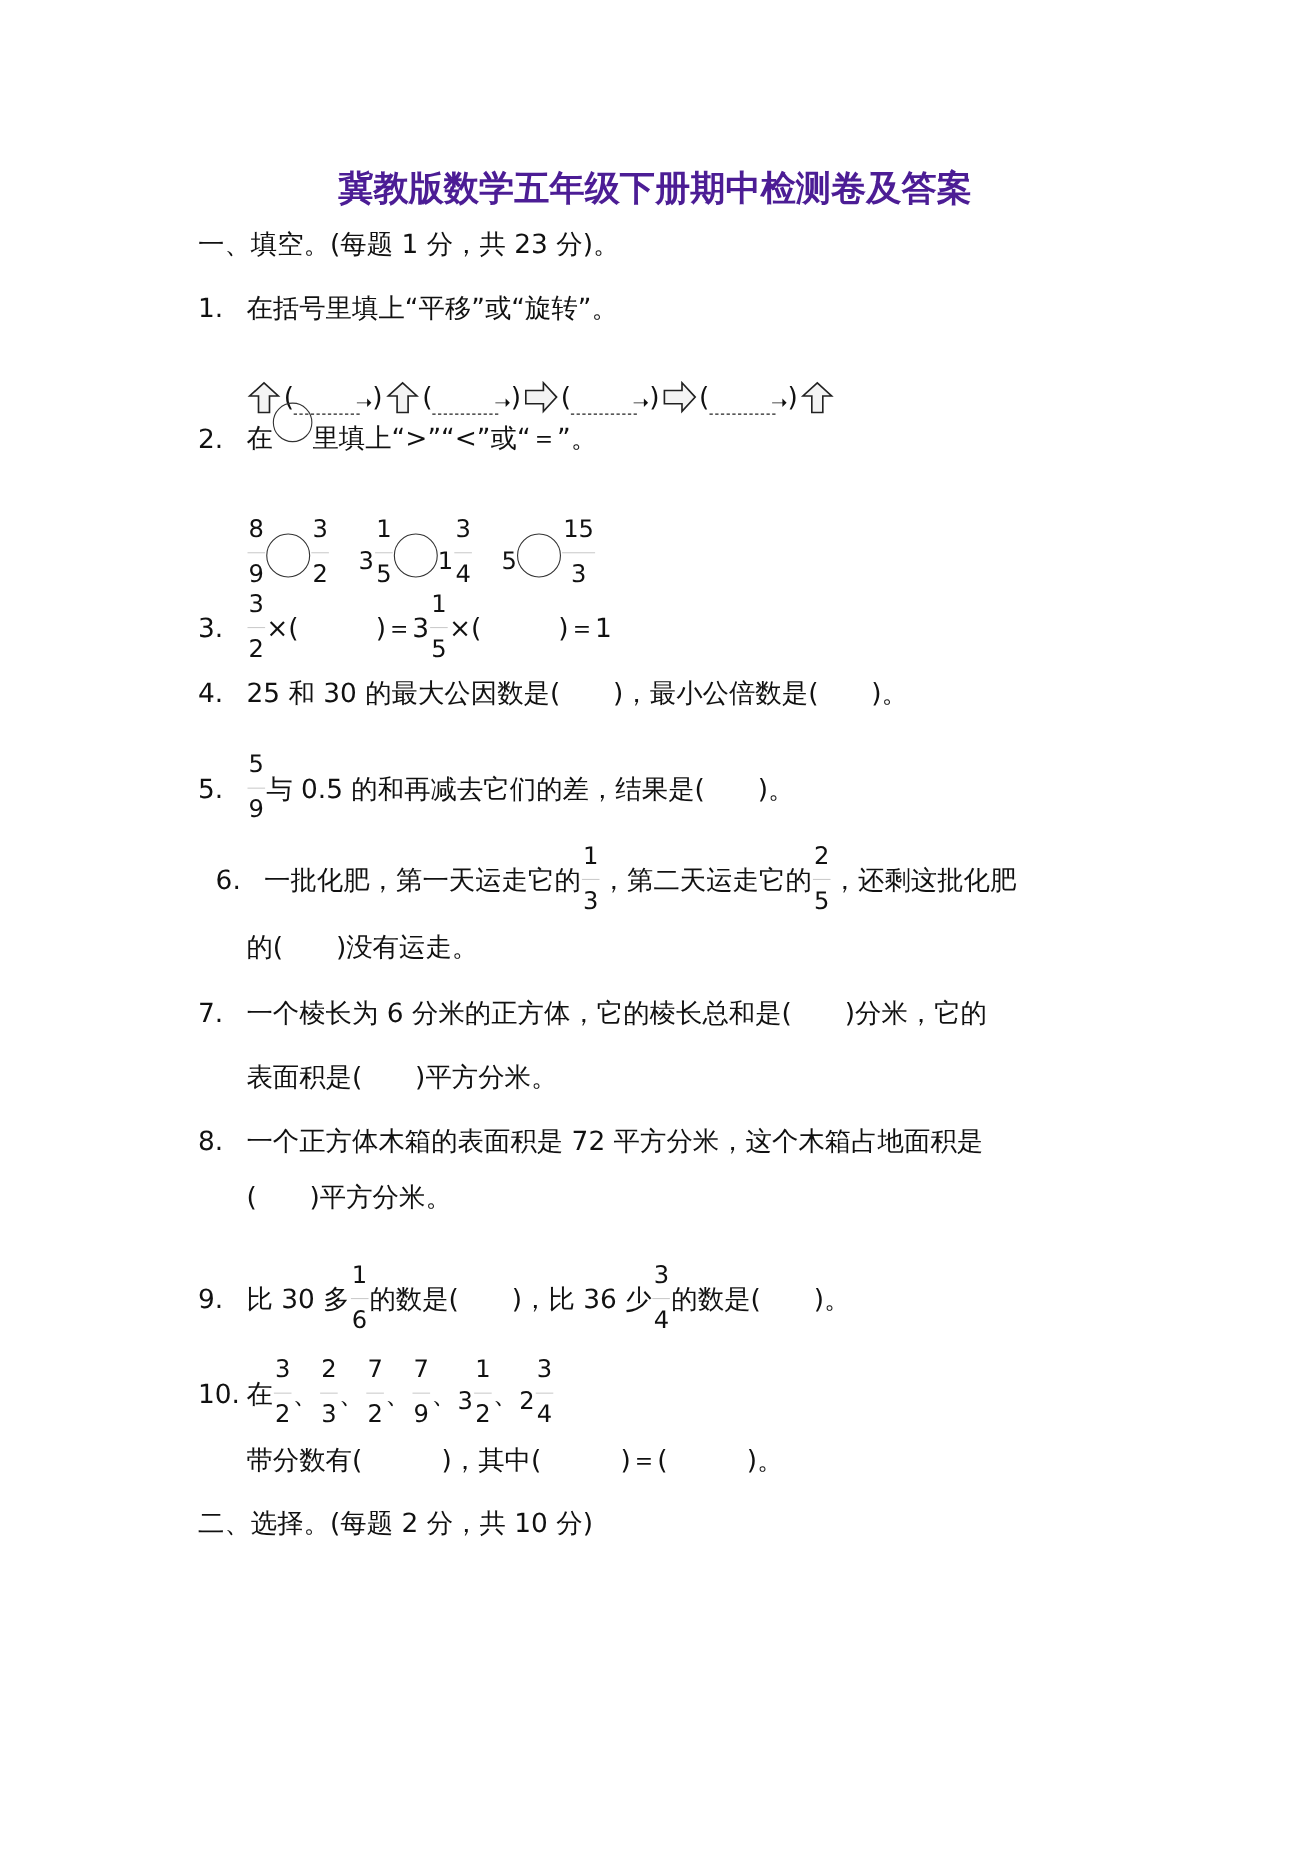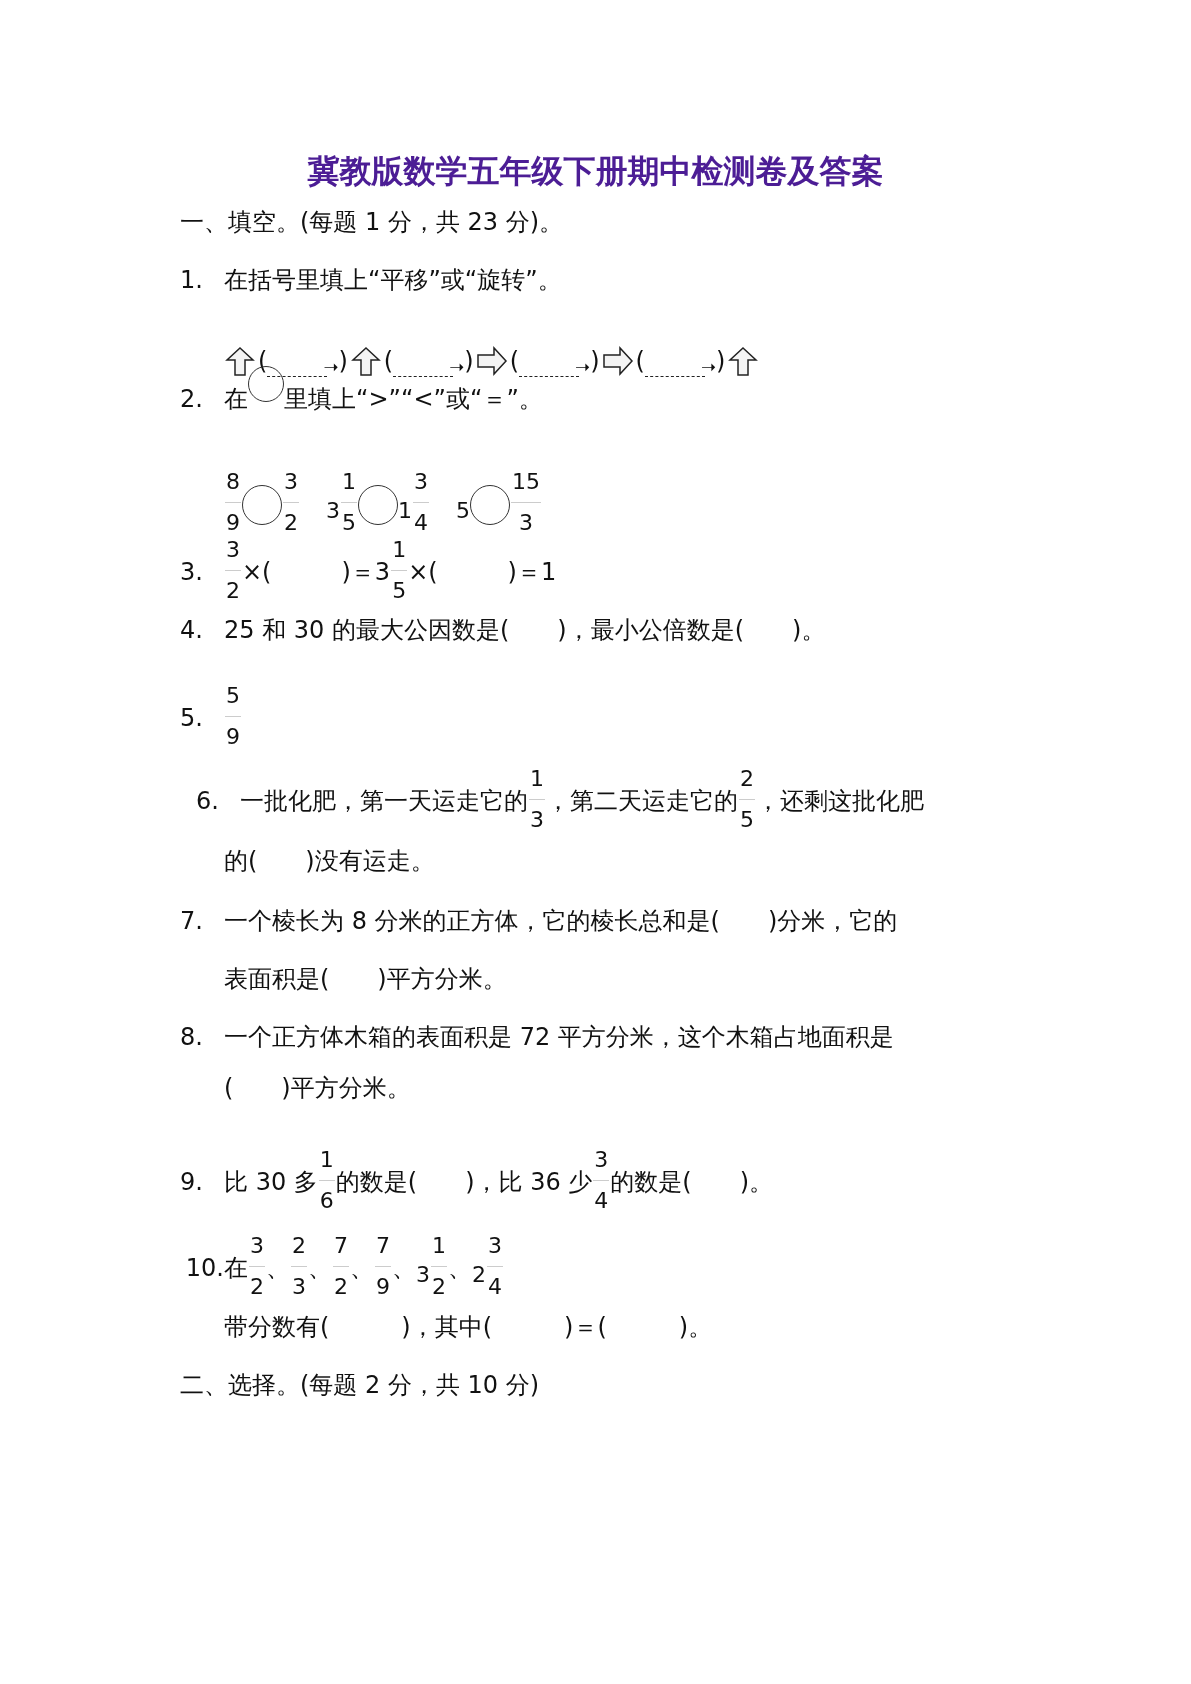--- a/index.html
+++ b/index.html
@@ -5,21 +5,21 @@
   html, body { margin: 0; padding: 0; background: #ffffff; }
   body { width: 1191px; height: 1684px; position: relative; overflow: hidden;
          font-family: "DejaVu Sans", "Liberation Sans", sans-serif; color: #111; }
   .title { position: absolute; top: 150px; left: 0; width: 1191px; text-align: center;
            font-size: 32px; font-weight: bold; color: #4c1d95; letter-spacing: 0px; }
   .line { position: absolute; left: 0; font-size: 24px; white-space: nowrap; line-height: 30px; }
   .sec { left: 180px; }
   .q { left: 180px; }
   .cont { left: 224px; }
   .num { display: inline-block; width: 44px; }
-  .num10 { display: inline-block; width: 44px; text-align: right; }
+  .num10 { display: inline-block; width: 44px; }
   .blank { display: inline-block; }
   .frac { display: inline-flex; flex-direction: column; align-items: center; vertical-align: middle;
           font-size: 22px; line-height: 24px; margin: 0 1px; position: relative; top: -2px; }
   .frac .n, .frac .d { display: block; padding: 0 1px; }
   .frac .bar { display: block; width: 100%; height: 1px; background: #ccc; margin: 8px 0; }
   .whole { font-size: 22px; line-height: 24px; position: relative; top: 6px; }
   .circle { display: inline-block; width: 40px; height: 40px; border: 1.5px solid #333; border-radius: 50%;
             vertical-align: middle; box-sizing: border-box; }
   .circle.small { width: 36px; height: 36px; position: relative; top: -16px; }
   .arrow-row { position: absolute; top: 344px; left: 224px; display: flex; align-items: center; gap: 2px; }
@@ -139,38 +139,38 @@
 
 <div class="line q" style="top:615px;">
   <span class="num">4.</span><span>25 和 30 的最大公因数是(　　)，最小公倍数是(　　)。</span>
 </div>
 
 <div class="line q" style="top:686px;">
   <span class="num">5.</span><span class="frac">
       <span class="n">5</span>
       <span class="bar"></span>
       <span class="d">9</span>
-    </span>
+    </span><span>与 0.5 的和再减去它们的差，结果是(　　)。</span>
 </div>
 
 <div class="line q" style="top:769px;margin-left:16px;">
   <span class="num">6.</span><span>一批化肥，第一天运走它的</span><span class="frac">
       <span class="n">1</span>
       <span class="bar"></span>
       <span class="d">3</span>
     </span><span>，第二天运走它的</span><span class="frac">
       <span class="n">2</span>
       <span class="bar"></span>
       <span class="d">5</span>
     </span><span>，还剩这批化肥</span>
 </div>
 <div class="line cont" style="top:846px;">的(　　)没有运走。</div>
 
 <div class="line q" style="top:906px;">
-  <span class="num">7.</span><span>一个棱长为 8 分米的正方体，它的棱长总和是(　　)分米，它的</span>
+  <span class="num">7.</span><span>一个棱长为 6 分米的正方体，它的棱长总和是(　　)分米，它的</span>
 </div>
 <div class="line cont" style="top:964px;text-align:right;">表面积是(　　)平方分米。</div>
 
 <div class="line q" style="top:1022px;">
   <span class="num">8.</span><span>一个正方体木箱的表面积是 72 平方分米，这个木箱占地面积是</span>
 </div>
 <div class="line cont" style="top:1073px;">(　　)平方分米。</div>
 
 <div class="line q" style="top:1150px;">
   <span class="num">9.</span><span>比 30 多</span><span class="frac">

